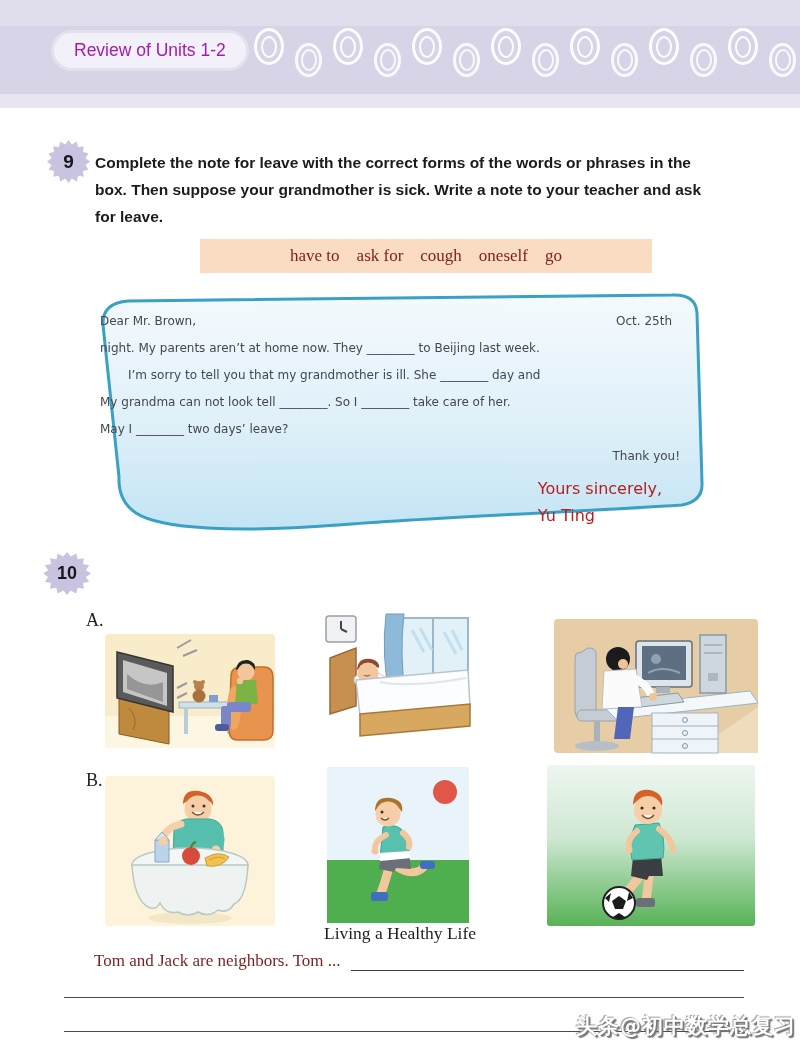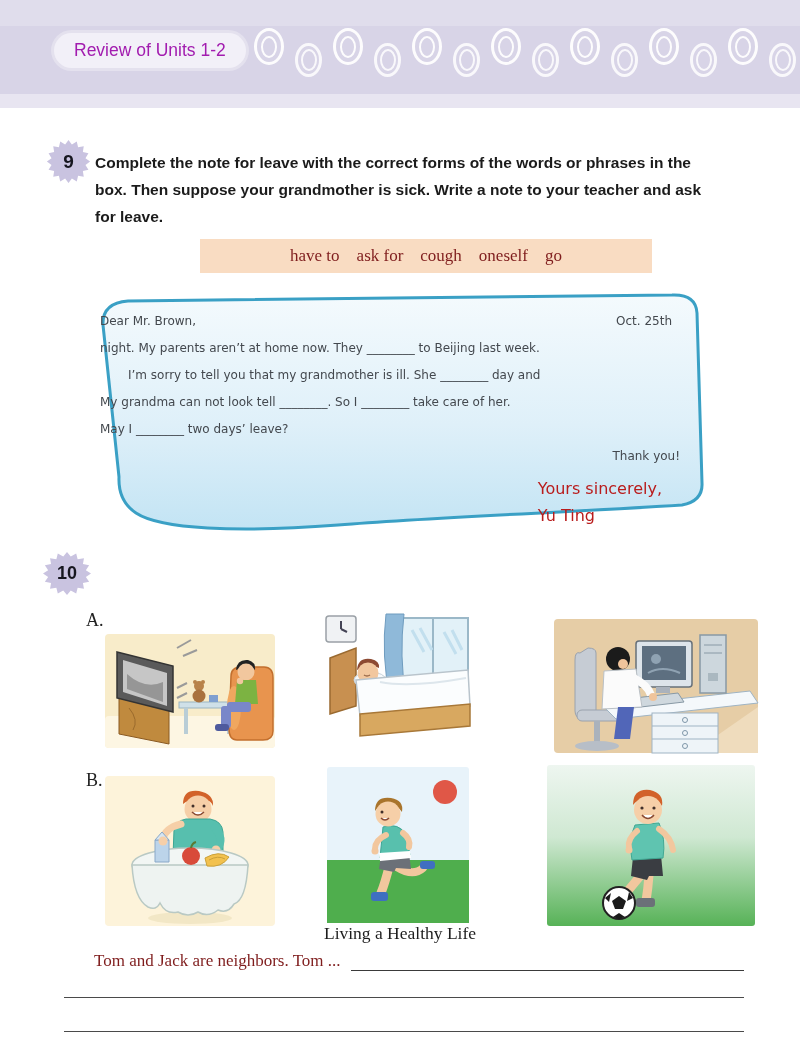--- a/index.html
+++ b/index.html
@@ -354,14 +354,15 @@
   </div>
 
   <div class="caption">Living a Healthy Life</div>
   <div class="prompt-row">
     <span>Tom and Jack are neighbors. Tom ...</span>
     <span class="prompt-blank"></span>
   </div>
   <div class="rule-line rule-1"></div>
   <div class="rule-line rule-2"></div>
 
+  <div class="watermark">头条@初中数学总复习</div>
 
 </div>
 
 </body></html>

